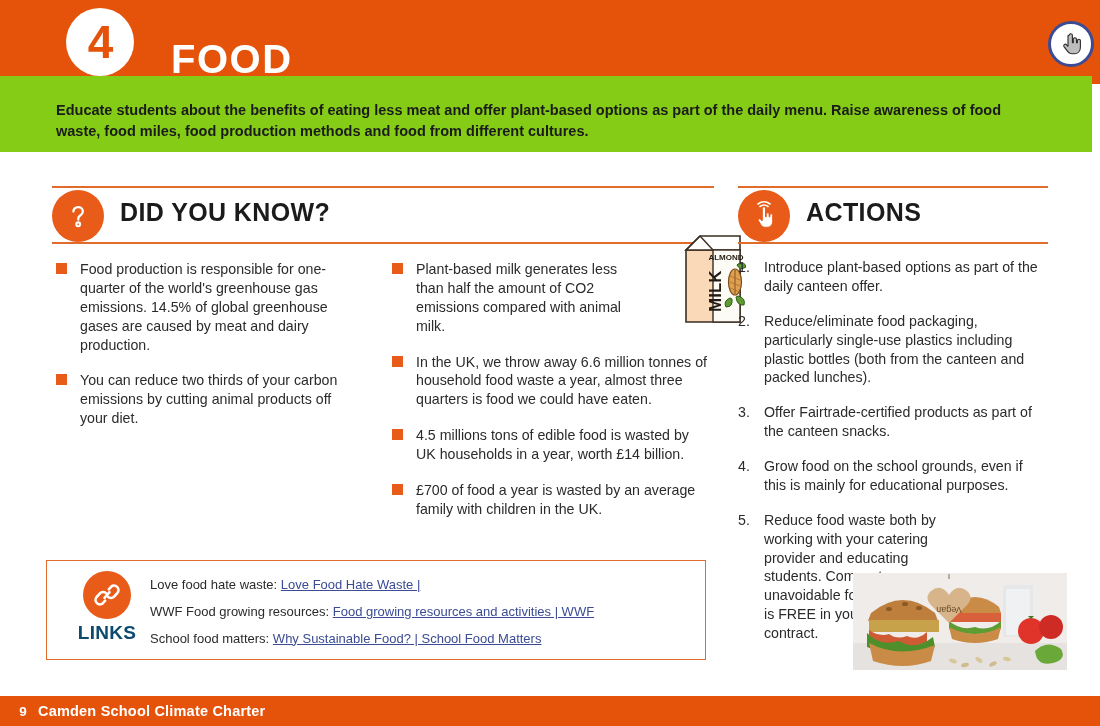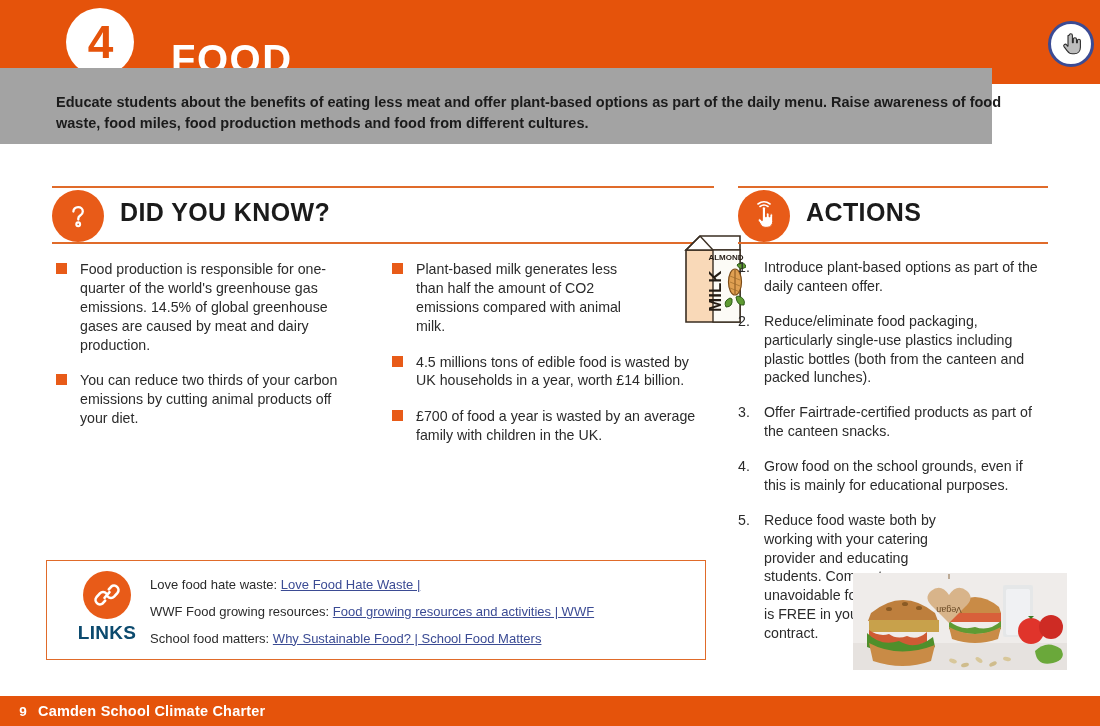--- a/index.html
+++ b/index.html
@@ -57,24 +57,24 @@
     background: #ffffff;
     border: 3px solid #3B4B94;
     display: flex;
     align-items: center;
     justify-content: center;
   }
 
   
   .banner {
     position: absolute;
-    top: 68px; left: 0;
-    width: 992px;
+    top: 76px; left: 0;
+    width: 1092px;
     height: 76px;
-    background: #a3a3a3;
+    background: #84cc16;
   }
   .banner p {
     position: absolute;
     left: 56px;
     top: 24px;
     width: 980px;
     font-size: 14.5px;
     font-weight: bold;
     color: #1b1b1b;
     line-height: 1.42;
@@ -280,20 +280,24 @@
         <div class="fact">
           <span class="sq"></span>
           <span>You can reduce two thirds of your carbon emissions by cutting animal products off your diet.</span>
         </div>
       </div>
 
       <div class="fact-col b">
         <div class="fact" style="padding-right:72px">
           <span class="sq"></span>
           <span>Plant-based milk generates less than half the amount of CO2 emissions compared with animal milk.</span>
+        </div>
+        <div class="fact">
+          <span class="sq"></span>
+          <span>In the UK, we throw away 6.6 million tonnes of household food waste a year, almost three quarters is food we could have eaten.</span>
         </div>
         <div class="fact">
           <span class="sq"></span>
           <span>4.5 millions tons of edible food is wasted by UK households in a year, worth £14 billion.</span>
         </div>
         <div class="fact">
           <span class="sq"></span>
           <span>£700 of food a year is wasted by an average family with children in the UK.</span>
         </div>
       </div>

